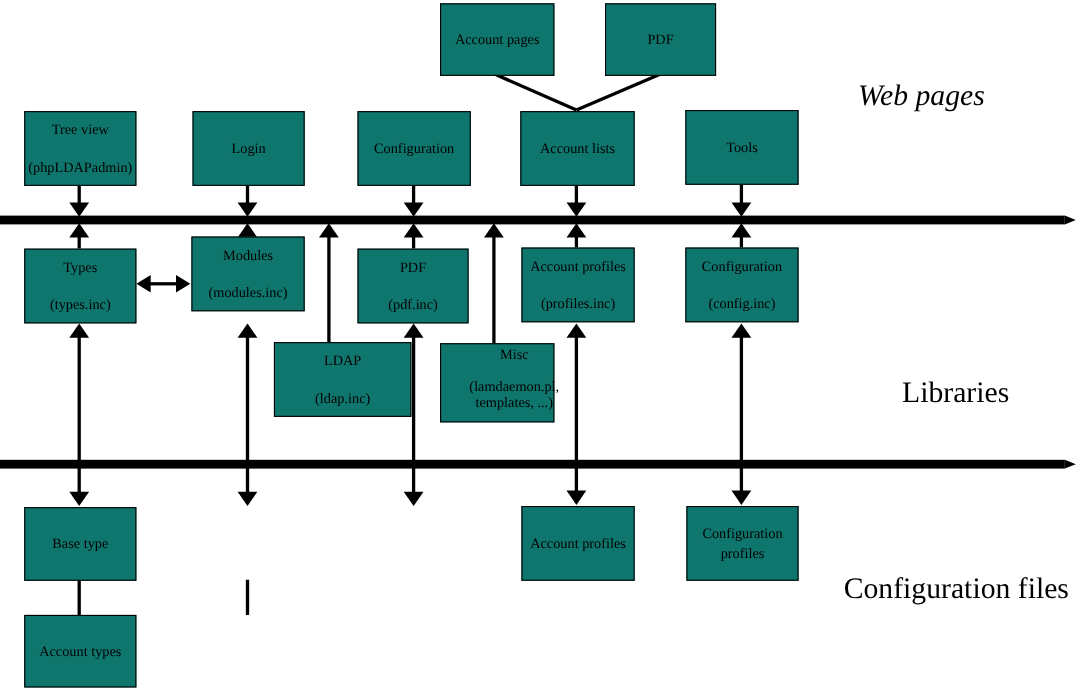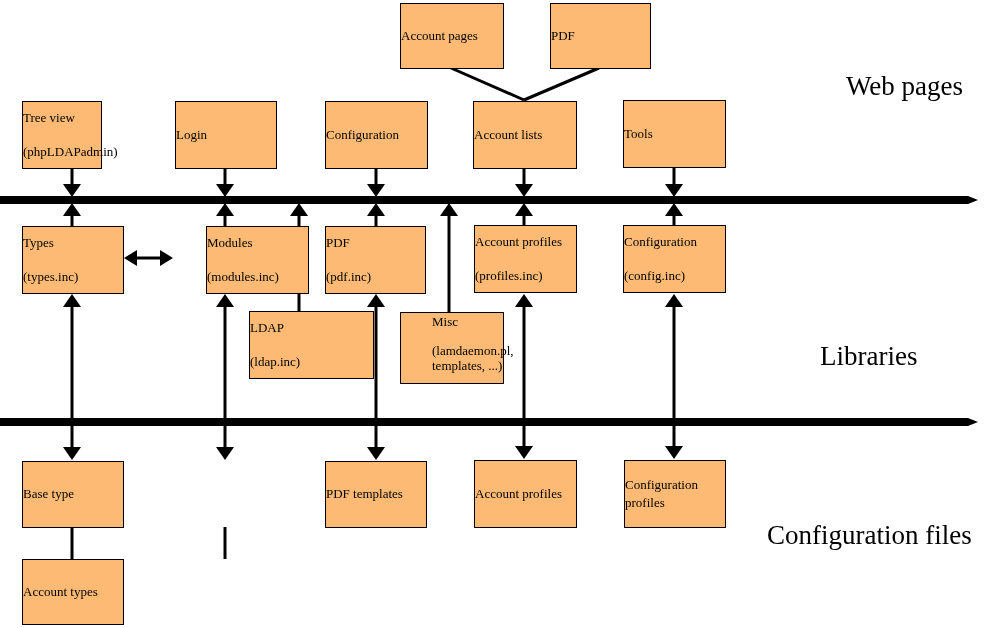--- a/index.html
+++ b/index.html
@@ -2,58 +2,58 @@
 <html><head>
 <meta charset="utf-8">
 <style>
   html,body{margin:0;padding:0;background:#fff;}
   .stage{position:relative;width:988px;height:628px;background:#ffffff;overflow:hidden;
          font-family:"Liberation Serif",serif;color:#000;}
   svg.layer{position:absolute;left:0;top:0;}
   svg.layer line{stroke:#000;stroke-width:3;}
   svg.layer polygon, svg.layer rect{fill:#000;stroke:none;}
 
-  .box{position:absolute;box-sizing:border-box;border:1px solid #000;background:#fdba74;
-       display:flex;flex-direction:column;align-items:flex-start;justify-content:center;
+  .box{position:absolute;box-sizing:border-box;border:1px solid #000;background:#0f766e;
+       display:flex;flex-direction:column;align-items:center;justify-content:center;
        text-align:center;font-size:13px;line-height:1.15;white-space:nowrap;gap:19px;}
   .box.single{gap:0;}
   .box.tight{gap:3px;}
   .box.misc{justify-content:flex-start;padding-top:2px;gap:0;}
   .box.misc .gap{margin-top:14px;}
 
   .seclabel{position:absolute;font-size:27px;line-height:1;white-space:nowrap;}
 
   
   #b-acctpages{left:400px;top:3px;width:104px;height:66px;}
   #b-pdftop{left:550px;top:3px;width:101px;height:66px;}
   
-  #b-tree{left:22px;top:101px;width:80px;height:68px;}
+  #b-tree{left:22px;top:101px;width:102px;height:68px;}
   #b-login{left:175px;top:101px;width:102px;height:68px;}
   #b-confpage{left:325px;top:101px;width:103px;height:68px;}
   #b-acctlists{left:473px;top:101px;width:104px;height:68px;}
   #b-tools{left:623px;top:100px;width:103px;height:68px;}
   
   #b-types{left:22px;top:226px;width:102px;height:68px;}
-  #b-modules{left:174px;top:226px;width:103px;height:68px;margin-left:32px;}
+  #b-modules{left:174px;top:215px;width:103px;height:68px;}
   #b-pdflib{left:325px;top:226px;width:101px;height:68px;}
   #b-accprolib{left:474px;top:225px;width:103px;height:68px;}
   #b-conflib{left:623px;top:225px;width:103px;height:68px;}
   #b-ldap{left:249px;top:311px;width:125px;height:68px;}
   #b-misc{left:400px;top:312px;width:104px;height:72px;padding-left:31px;}
   
   #b-basetype{left:22px;top:461px;width:102px;height:67px;}
   #b-basemod{left:174px;top:461px;width:103px;height:67px;}
   #b-pdftpl{left:325px;top:461px;width:102px;height:67px;}
   #b-accprocfg{left:474px;top:460px;width:103px;height:68px;}
   #b-confpro{left:624px;top:460px;width:102px;height:68px;}
   
   #b-accttypes{left:22px;top:559px;width:102px;height:66px;}
   #b-acctmods{left:174px;top:559px;width:103px;height:66px;}
 
-  #lbl-web{left:846px;top:73px;}
+  #lbl-web{left:780px;top:73px;font-style:italic;}
   #lbl-lib{left:820px;top:297px;margin-top:46px;}
   #lbl-conf{left:767px;top:522px;}
 </style>
 </head>
 <body>
 
 <div class="stage">
 
   <svg class="layer" width="988" height="628">
 
@@ -213,23 +213,20 @@
   </div>
   <div class="box misc" id="b-misc">
     <span>Misc</span>
     <span class="gap">(lamdaemon.pl,</span>
     <span>templates, ...)</span>
   </div>
 
   <div class="box single" id="b-basetype">
     <span>Base type</span>
   </div>
-  <div class="box single" id="b-pdftpl">
-    <span>PDF templates</span>
-  </div>
   <div class="box single" id="b-accprocfg">
     <span>Account profiles</span>
   </div>
   <div class="box tight" id="b-confpro">
     <span>Configuration</span>
     <span>profiles</span>
   </div>
 
   <div class="box single" id="b-accttypes">
     <span>Account types</span>

